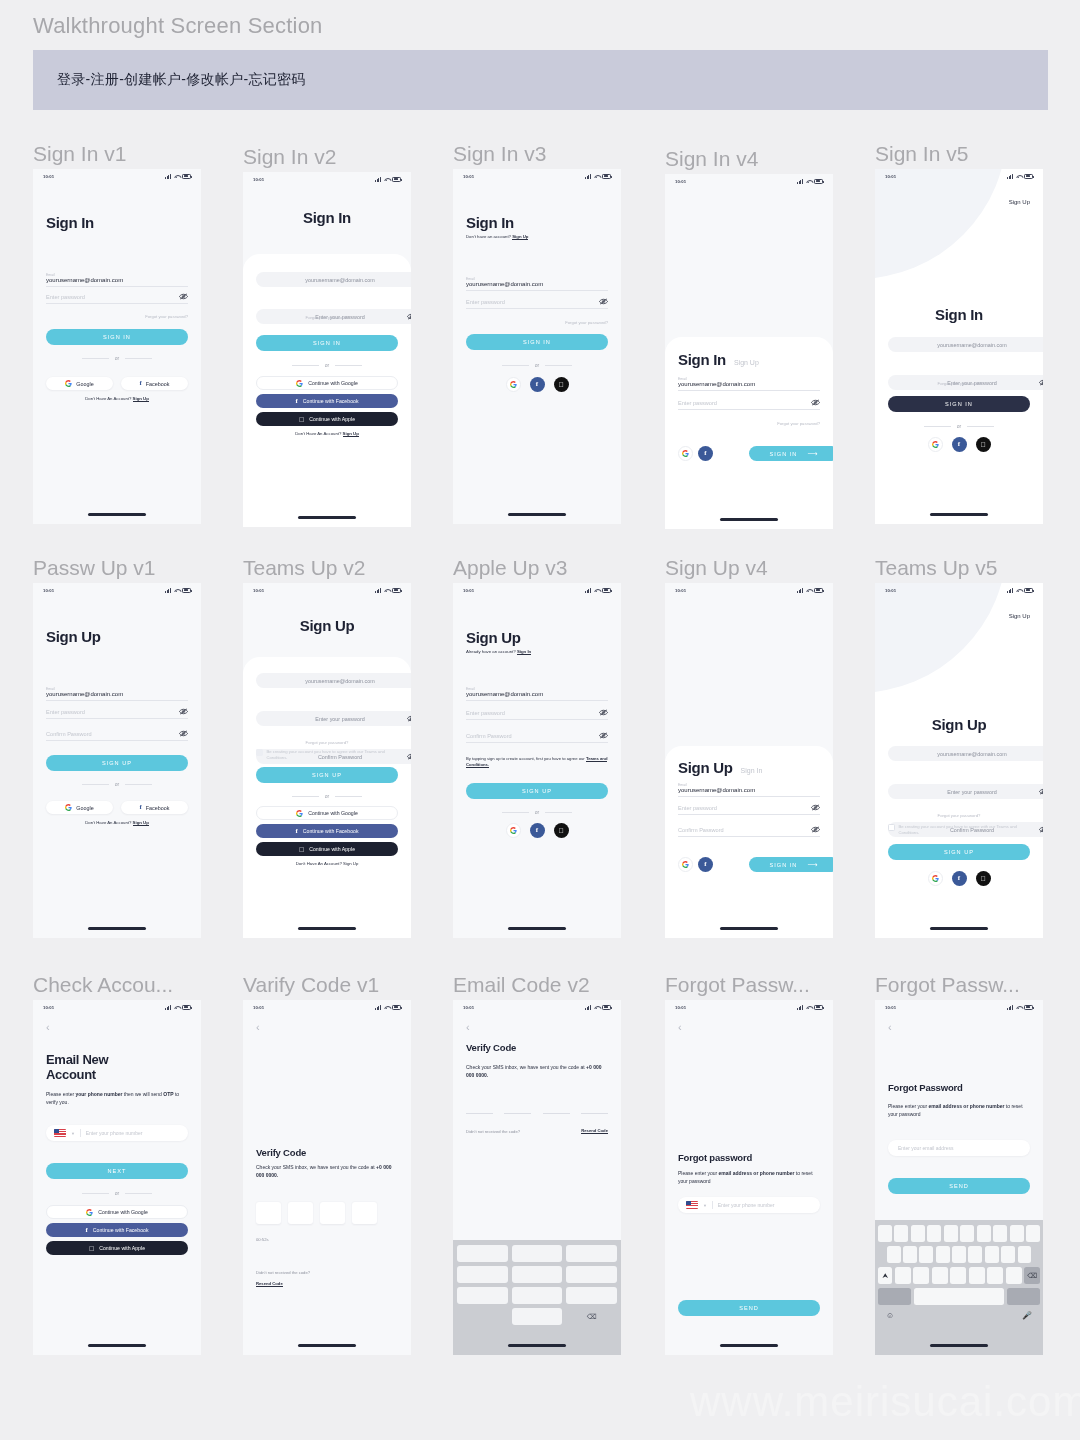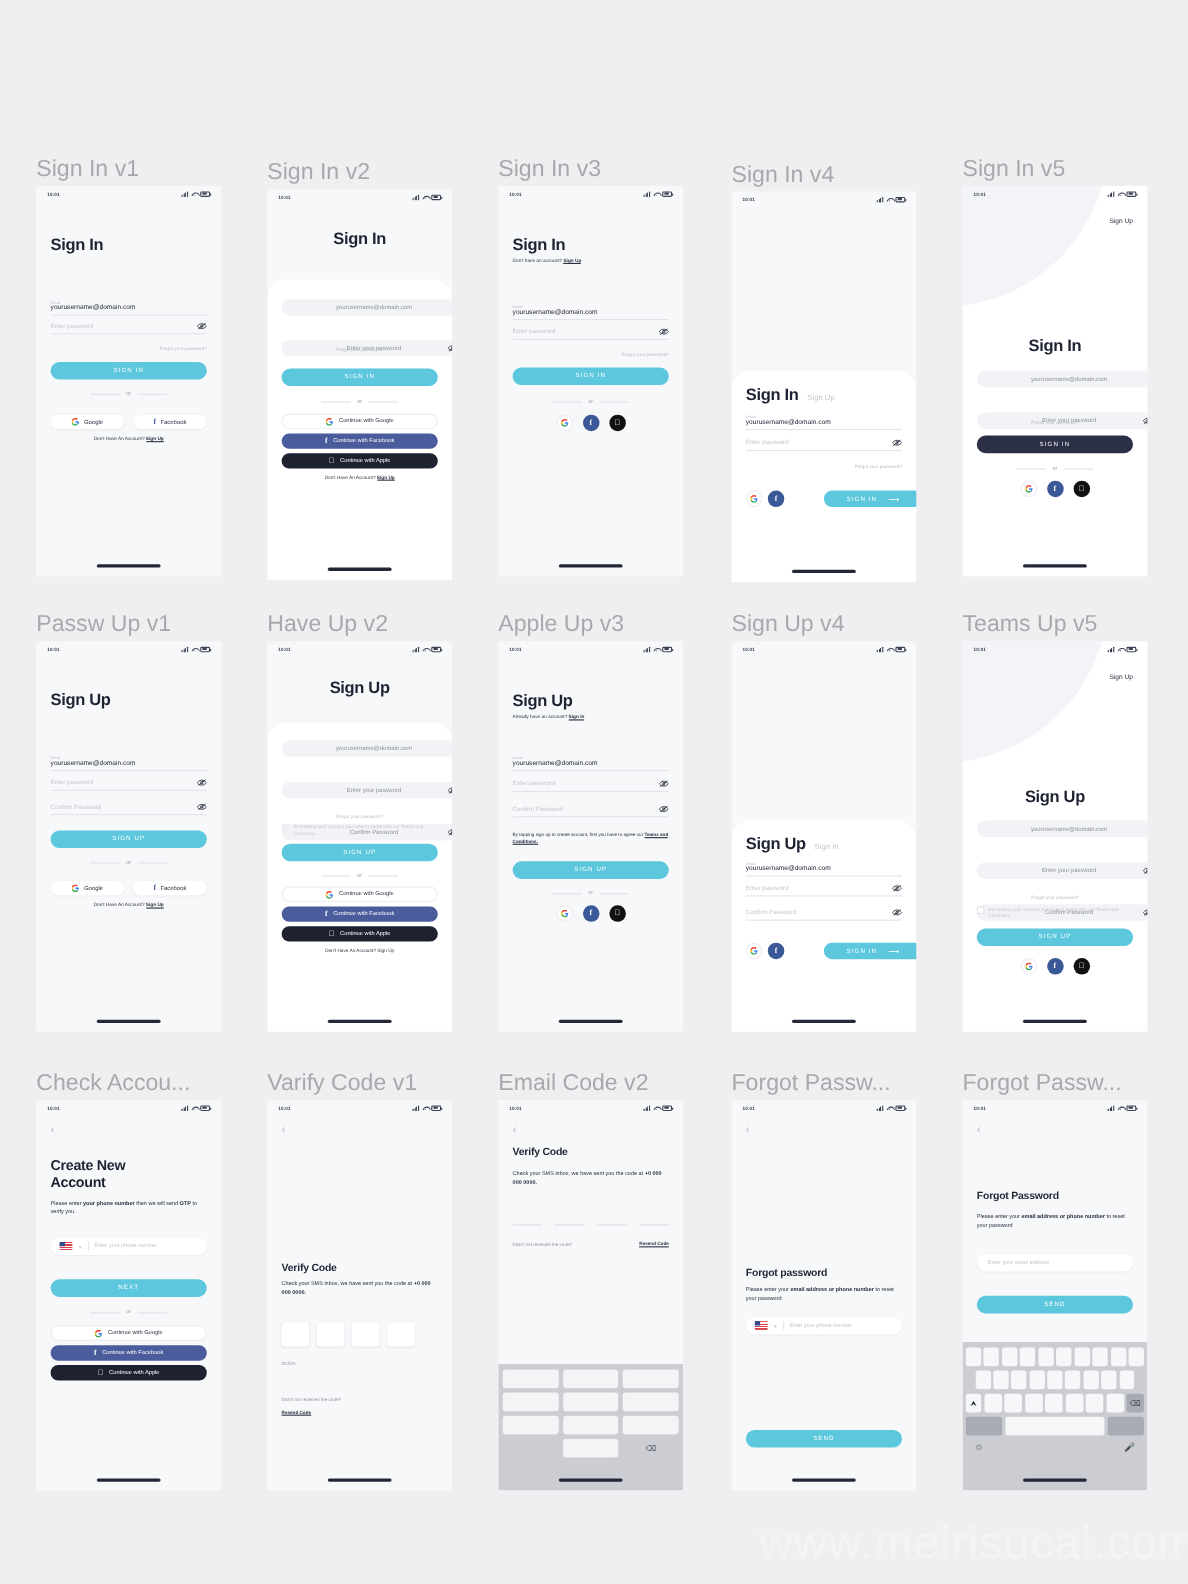--- a/index.html
+++ b/index.html
@@ -188,21 +188,25 @@
   .kbd .bot { display:flex; justify-content: space-between; padding: 2px 8px 0; font-size: 8px; color:#4a4e5c; }
   .kbd .spacer { flex:.45; }
 
   .arrow { font-size: 7px; color:#fff; margin-left: 10px; }
 </style>
 </head>
 <body>
 
 <div class="page">
 
-
+  <div class="page-title">Walkthrought Screen Section</div>
+
+  <div class="cn-bar">
+    <span>登录-注册-创建帐户-修改帐户-忘记密码</span>
+  </div>
 
   <div class="watermark">www.meirisucai.com</div>
 
   <div class="grid">
 
     <div class="row">
 
       <div class="cell" style="left:33px;top:13px">
         <div class="cell-label">Sign In v1</div>
         <div class="phone">
@@ -625,21 +629,21 @@
           <div class="pad acct" style="top:237px">
             <span>Don't Have An Account?</span>
             <b>Sign Up</b>
           </div>
 
           <div class="home-bar"></div>
         </div>
       </div>
 
       <div class="cell" style="left:243px;top:12px">
-        <div class="cell-label">Have Up v2</div>
+        <div class="cell-label">Teams Up v2</div>
         <div class="phone">
           <div class="status">
             <div class="time">10:01</div>
             <div class="icons">
               <div class="bars">
                   <i></i>
                   <i></i>
                   <i></i>
                   <i></i>
                 </div>
@@ -964,21 +968,21 @@
                 </div>
               <div class="wifi"></div>
               <div class="batt">
                   <i></i>
                 </div>
             </div>
           </div>
           <div class="pad back-chevron" style="top:22px">‹</div>
 
           <div class="pad h1 sm" style="top:53px">
-            <div>Create New</div>
+            <div>Email New</div>
             <div>Account</div>
           </div>
 
           <div class="pad sub" style="top:91px">
             <span>Please enter </span><b>your phone number</b><span> then we will send </span><b>OTP</b><span> to verify you.</span>
           </div>
 
           <div class="pad" style="top:125px;height:16px;border-radius:9px;background:#fff;display:flex;align-items:center;padding:0 8px;gap:5px;box-shadow:0 .6px 2px rgba(40,45,70,.07)">
             <span class="flag">
                 <span class="st"></span>

